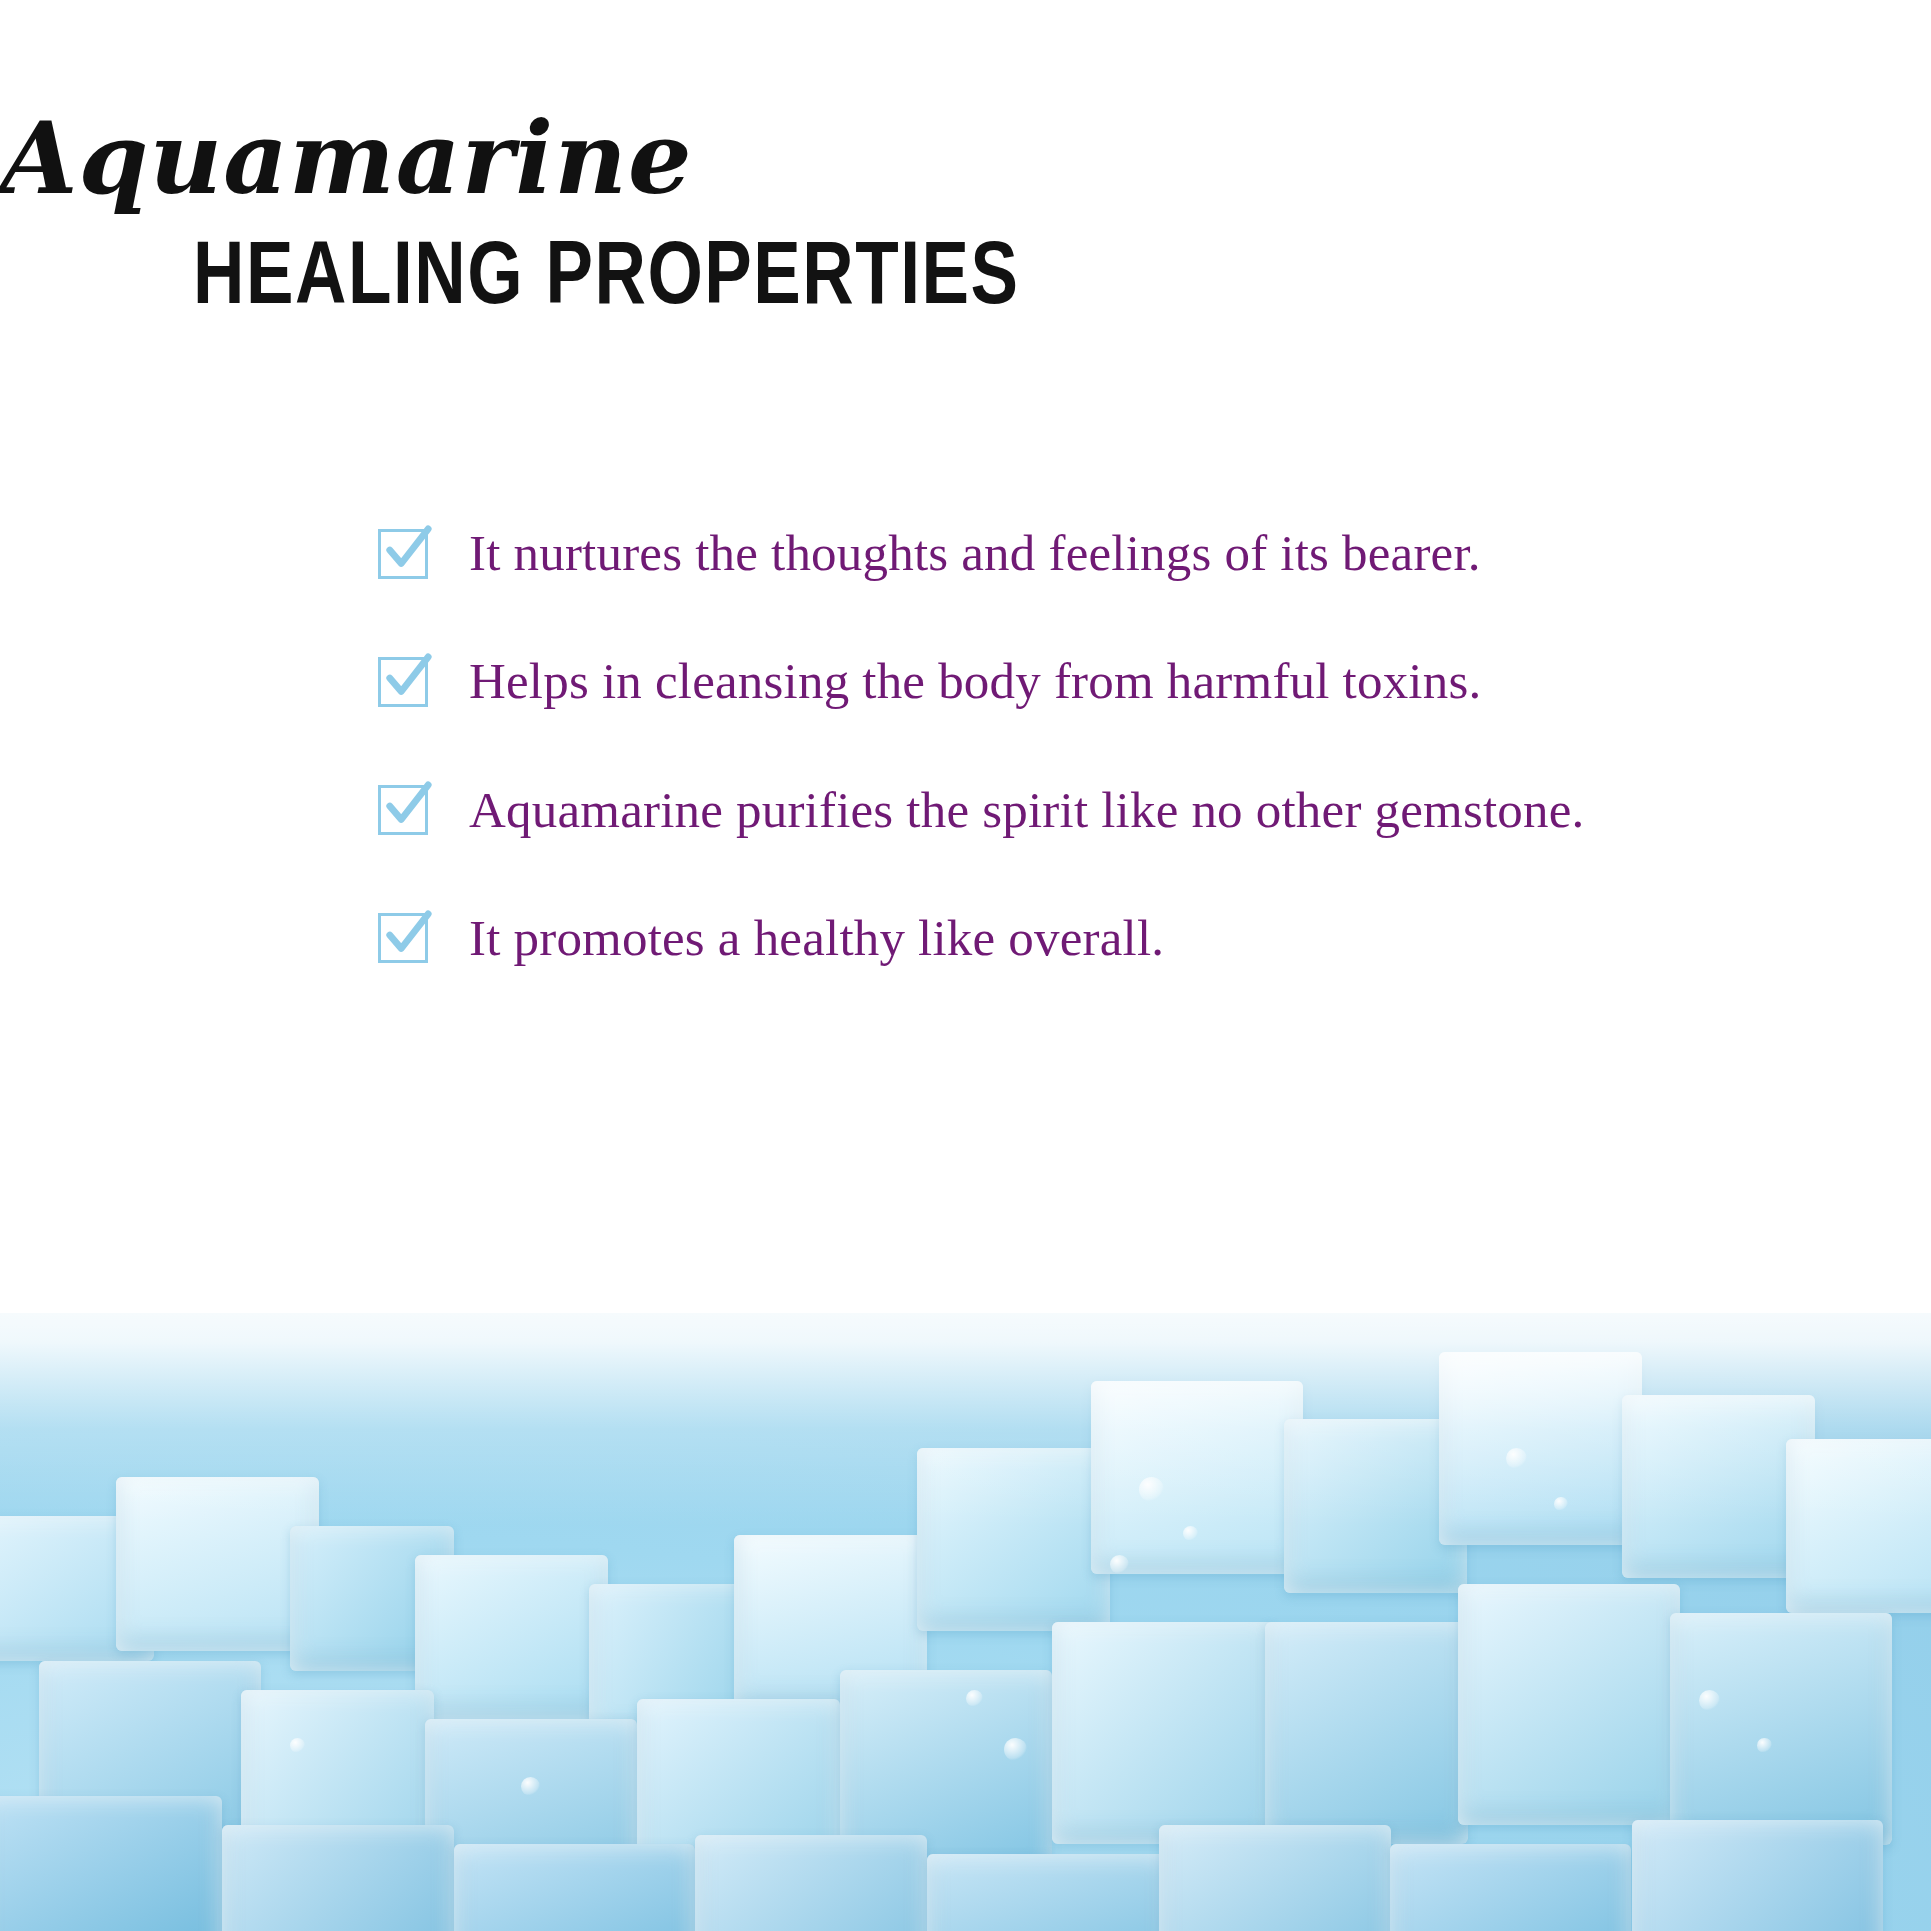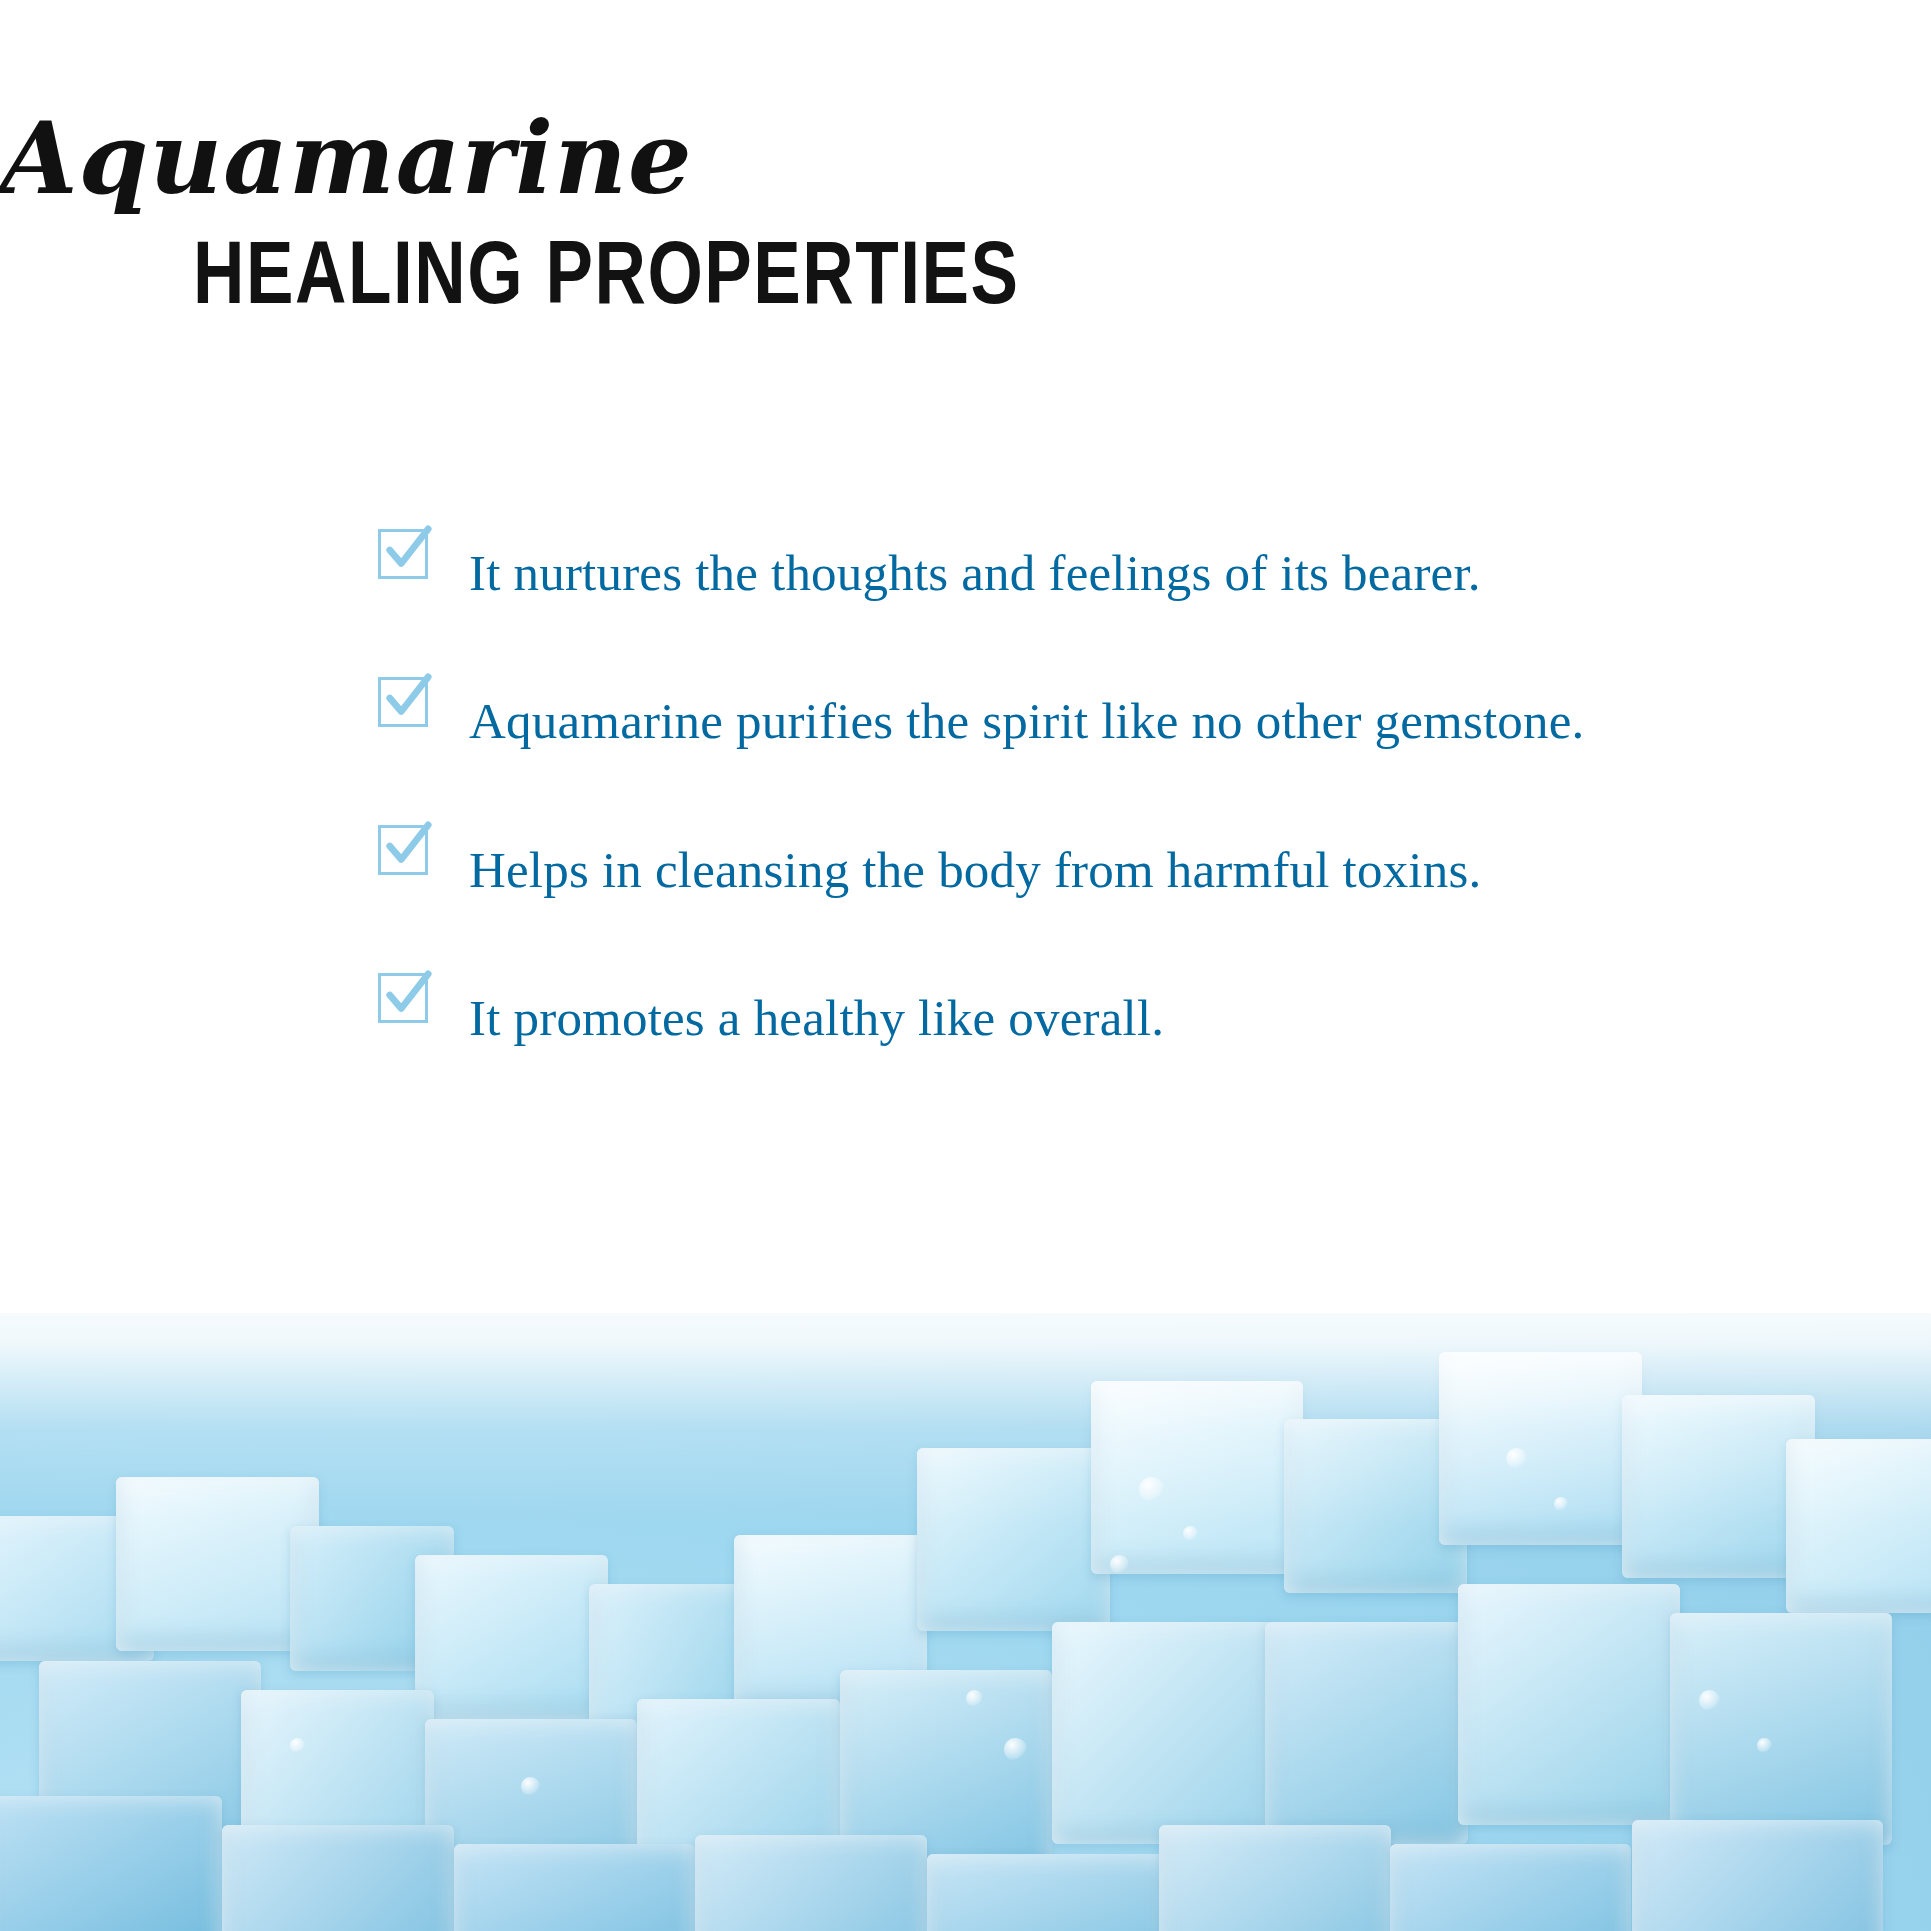--- a/index.html
+++ b/index.html
@@ -85,24 +85,23 @@
     left: 3.9px;
     top: -3.9px;
     width: 52px;
     height: 52px;
   }
 
   .item-text {
     font-family: "Liberation Serif", serif;
     font-size: 51px;
     line-height: 1.26;
-    color: #0369a1;
+    color: #701a75;
     letter-spacing: 0.2px;
     padding-top: 0;
-    margin-top: 20px;
   }
 
   
   .ice {
     position: absolute;
     left: 0;
     bottom: 0;
     width: 1931px;
     height: 695px;
     overflow: hidden;
@@ -163,31 +162,31 @@
     </div>
 
 
     <div class="item">
       <span class="checkbox">
         <span class="box"></span>
         <svg viewBox="0 0 54 54" aria-hidden="true">
           <path d="M8 26 L20 40 L48 4" fill="none" stroke="#8ecbe8" stroke-width="7" stroke-linecap="round" stroke-linejoin="round"></path>
         </svg>
       </span>
+      <span class="item-text">Helps in cleansing the body from harmful toxins.</span>
+    </div>
+
+    <div class="item">
+      <span class="checkbox">
+        <span class="box"></span>
+        <svg viewBox="0 0 54 54" aria-hidden="true">
+          <path d="M8 26 L20 40 L48 4" fill="none" stroke="#8ecbe8" stroke-width="7" stroke-linecap="round" stroke-linejoin="round"></path>
+        </svg>
+      </span>
       <span class="item-text">Aquamarine purifies the spirit like no other gemstone.</span>
-    </div>
-
-    <div class="item">
-      <span class="checkbox">
-        <span class="box"></span>
-        <svg viewBox="0 0 54 54" aria-hidden="true">
-          <path d="M8 26 L20 40 L48 4" fill="none" stroke="#8ecbe8" stroke-width="7" stroke-linecap="round" stroke-linejoin="round"></path>
-        </svg>
-      </span>
-      <span class="item-text">Helps in cleansing the body from harmful toxins.</span>
     </div>
 
     <div class="item">
       <span class="checkbox">
         <span class="box"></span>
         <svg viewBox="0 0 54 54" aria-hidden="true">
           <path d="M8 26 L20 40 L48 4" fill="none" stroke="#8ecbe8" stroke-width="7" stroke-linecap="round" stroke-linejoin="round"></path>
         </svg>
       </span>
       <span class="item-text">It promotes a healthy like overall.</span>

